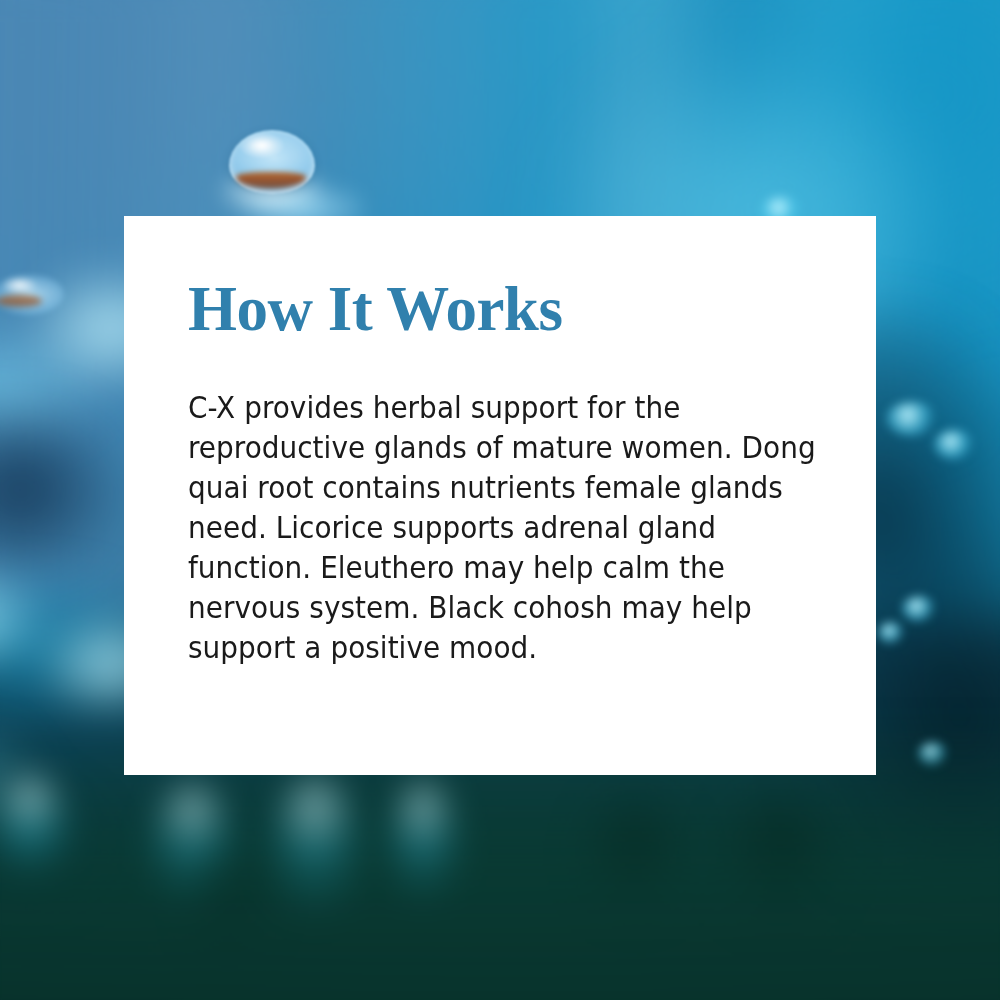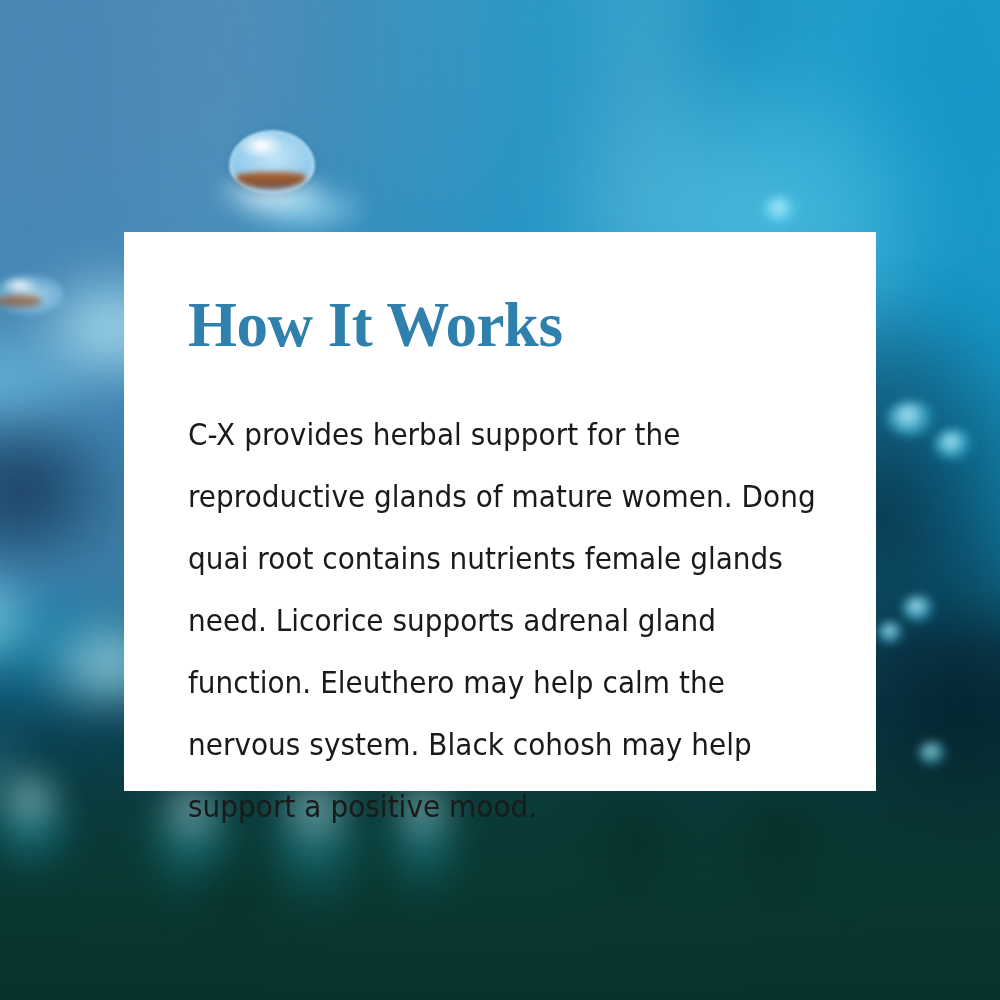--- a/index.html
+++ b/index.html
@@ -262,21 +262,21 @@
     position: absolute;
     inset: 0;
     backdrop-filter: blur(1.2px);
     pointer-events: none;
   }
 
   
   .card {
     position: absolute;
     left: 124px;
-    top: 232px;
+    top: 216px;
     width: 752px;
     height: 559px;
     background: #ffffff;
     box-sizing: border-box;
     padding: 62px 64px 0 64px;
   }
 
   .card-heading {
     margin: 0;
     font-family: "Liberation Serif", "DejaVu Serif", serif;
@@ -286,21 +286,21 @@
     letter-spacing: -0.5px;
     color: #3080ad;
   }
 
   .card-body {
     margin: 46px 0 0 0;
     width: 636px;
     font-family: "DejaVu Sans Condensed", "Liberation Sans Narrow", "Liberation Sans", sans-serif;
     font-weight: 300;
     font-size: 31px;
-    line-height: 62px;
+    line-height: 40px;
     letter-spacing: 0.05px;
     color: #1a1a1a;
     font-stretch: condensed;
   }
 </style>
 </head>
 <body>
 
 <div id="poster">
 

